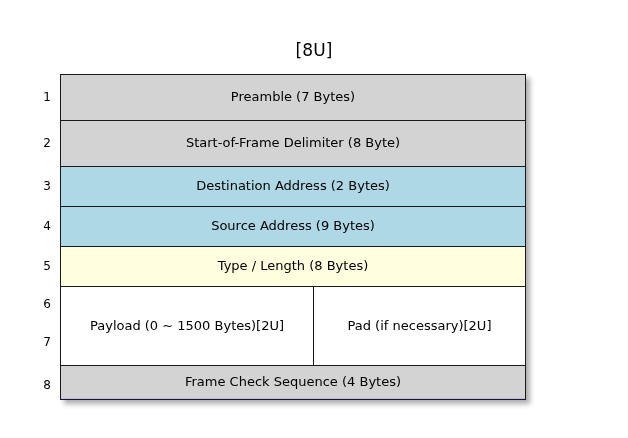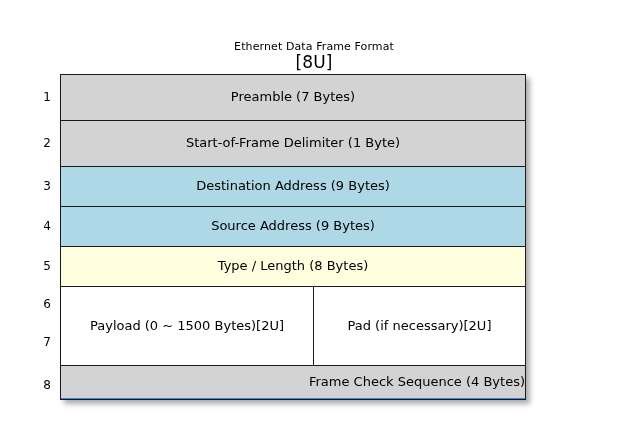--- a/index.html
+++ b/index.html
@@ -63,34 +63,34 @@
 
   
   .frame {
     position: absolute;
     left: 60px;
     top: 74px;
     width: 466px;
     height: 326px;
     border: 1.6px solid #1a1a1a;
     box-sizing: border-box;
-    background: #3b82f6;
+    background: #c4b5fd;
     box-shadow: 4px 4px 5px rgba(0,0,0,0.32);
   }
 
   .frow {
     position: relative;
     box-sizing: border-box;
     width: 100%;
     border-bottom: 1.4px solid #1a1a1a;
     display: flex;
     align-items: center;
     justify-content: center;
   }
-  .frow.last { border-bottom: none; justify-content: flex-end; }
+  .frow.last { border-bottom: none; }
 
   .flabel {
     font-size: 13px;
     color: #000;
     text-align: center;
     line-height: 1.45;
     white-space: nowrap;
   }
 
   
@@ -128,21 +128,20 @@
   .h-type     { height: 40px; }
   .h-payload  { height: 79px; }
   .h-fcs      { height: 32px; }
 </style>
 </head>
 <body>
 
 <div id="diagram">
 
   <div class="title-block">
-    <div class="title-main">Ethernet Data Frame Format</div>
     <div class="title-sub">[8U]</div>
   </div>
 
   <div class="gutter">
     <div class="gutter-num" style="top:17px">1</div>
     <div class="gutter-num" style="top:63px">2</div>
     <div class="gutter-num" style="top:106px">3</div>
     <div class="gutter-num" style="top:146px">4</div>
     <div class="gutter-num" style="top:186px">5</div>
     <div class="gutter-num" style="top:224px">6</div>
@@ -150,25 +149,25 @@
     <div class="gutter-num" style="top:305px">8</div>
   </div>
 
   <div class="frame">
 
     <div class="frow h-preamble" style="background:#d3d3d3">
       <span class="flabel">Preamble (7 Bytes)</span>
     </div>
 
     <div class="frow h-sfd" style="background:#d3d3d3">
-      <span class="flabel">Start-of-Frame Delimiter (1 Byte)</span>
+      <span class="flabel">Start-of-Frame Delimiter (8 Byte)</span>
     </div>
 
     <div class="frow h-dst" style="background:#aed8e6">
-      <span class="flabel">Destination Address (9 Bytes)</span>
+      <span class="flabel">Destination Address (2 Bytes)</span>
     </div>
 
     <div class="frow h-src" style="background:#aed8e6">
       <span class="flabel">Source Address (9 Bytes)</span>
     </div>
 
     <div class="frow h-type" style="background:#ffffe0">
       <span class="flabel">Type / Length (8 Bytes)</span>
     </div>
 

